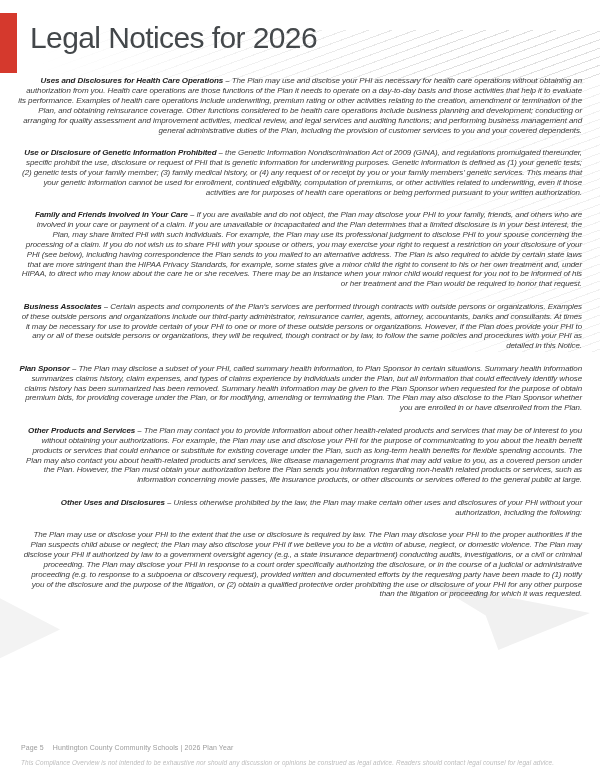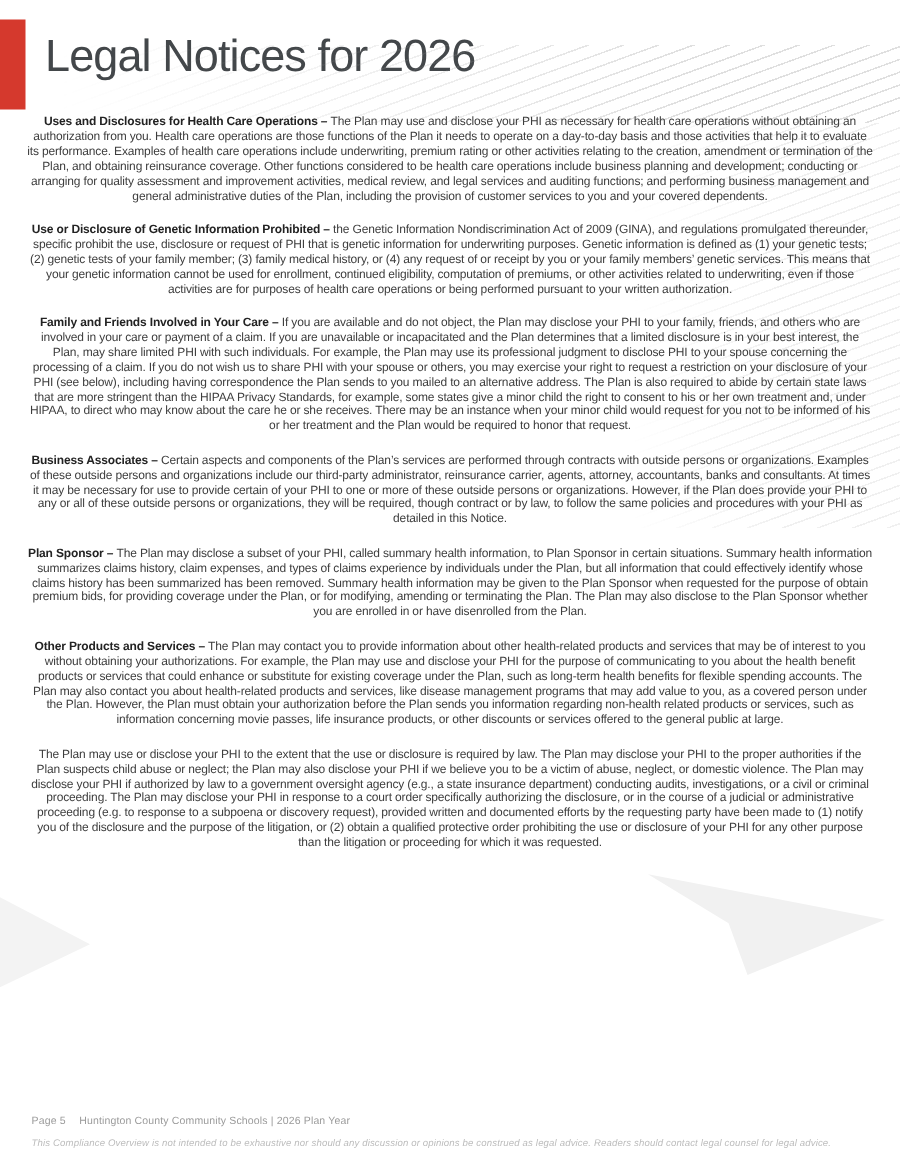--- a/index.html
+++ b/index.html
@@ -67,21 +67,22 @@
     clip-path: polygon(0 0, 100% 52%, 0 100%);
   }
   
   .content {
     position: relative;
     z-index: 2;
     padding: 1px 18px 0 18px;
     font-size: 8px;
     line-height: 9.9px;
     letter-spacing: -0.1px;
-    text-align: center;
+    text-align: right;
+    font-style: italic;
   }
   .content p { margin: 0 0 12.5px 0; }
   .content strong { color: #232323; font-weight: 700; }
   
   .footer {
     position: absolute;
     left: 0; right: 0; bottom: 0;
     padding: 0 20px 10px 21px;
     z-index: 2;
   }
@@ -115,20 +116,21 @@
     <h1 class="page-title">Legal Notices for 2026</h1>
   </header>
 
   <main class="content">
     <p><strong>Uses and Disclosures for Health Care Operations – </strong><span>The Plan may use and disclose your PHI as necessary for health care operations without obtaining an authorization from you.  Health care operations are those functions of the Plan it needs to operate on a day-to-day basis and those activities that help it to evaluate its performance.  Examples of health care operations include underwriting, premium rating or other activities relating to the creation, amendment or termination of the Plan, and obtaining reinsurance coverage.  Other functions considered to be health care operations include business planning and development; conducting or arranging for quality assessment and improvement activities, medical review, and legal services and auditing functions; and performing business management and general administrative duties of the Plan, including the provision of customer services to you and your covered dependents.</span></p>
     <p><strong>Use or Disclosure of Genetic Information Prohibited – </strong><span>the Genetic Information Nondiscrimination Act of 2009 (GINA), and regulations promulgated thereunder, specific prohibit the use, disclosure or request of PHI that is genetic information for underwriting purposes. Genetic information is defined as (1) your genetic tests; (2) genetic tests of your family member; (3) family medical history, or (4) any request of or receipt by you or your family members’ genetic services. This means that your genetic information cannot be used for enrollment, continued eligibility, computation of premiums, or other activities related to underwriting, even if those activities are for purposes of health care operations or being performed pursuant to your written authorization.</span></p>
     <p><strong>Family and Friends Involved in Your Care – </strong><span>If you are available and do not object, the Plan may disclose your PHI to your family, friends, and others who are involved in your care or payment of a claim.  If you are unavailable or incapacitated and the Plan determines that a limited disclosure is in your best interest, the Plan, may share limited PHI with such individuals.  For example, the Plan may use its professional judgment to disclose PHI to your spouse concerning the processing of a claim.  If you do not wish us to share PHI with your spouse or others, you may exercise your right to request a restriction on your disclosure of your PHI (see below), including having correspondence the Plan sends to you mailed to an alternative address.  The Plan is also required to abide by certain state laws that are more stringent than the HIPAA Privacy Standards, for example, some states give a minor child the right to consent to his or her own treatment and, under HIPAA, to direct who may know about the care he or she receives.  There may be an instance when your minor child would request for you not to be informed of his or her treatment and the Plan would be required to honor that request.</span></p>
     <p><strong>Business Associates – </strong><span>Certain aspects and components of the Plan’s services are performed through contracts with outside persons or organizations.  Examples of these outside persons and organizations include our third-party administrator, reinsurance carrier, agents, attorney, accountants, banks and consultants.  At times it may be necessary for use to provide certain of your PHI to one or more of these outside persons or organizations.  However, if the Plan does provide your PHI to any or all of these outside persons or organizations, they will be required, though contract or by law, to follow the same policies and procedures with your PHI as detailed in this Notice.</span></p>
     <p><strong>Plan Sponsor – </strong><span>The Plan may disclose a subset of your PHI, called summary health information, to Plan Sponsor in certain situations.  Summary health information summarizes claims history, claim expenses, and types of claims experience by individuals under the Plan, but all information that could effectively identify whose claims history has been summarized has been removed.  Summary health information may be given to the Plan Sponsor when requested for the purpose of obtain premium bids, for providing coverage under the Plan, or for modifying, amending or terminating the Plan.  The Plan may also disclose to the Plan  Sponsor whether you are enrolled in or have disenrolled from the Plan.</span></p>
     <p><strong>Other Products and Services – </strong><span>The Plan may contact you to provide information about other health-related products and services that may be of interest to you without obtaining your authorizations.  For example, the Plan may use and disclose your PHI for the purpose of communicating to you about the health benefit products or services that could enhance or substitute for existing coverage under the Plan, such as long-term health benefits for flexible spending accounts.  The Plan may also contact you about health-related products and services, like disease management programs that may add value to you, as a covered person under the Plan.  However, the Plan must obtain your authorization before the Plan sends you information regarding non-health related products or services, such as information concerning movie passes, life insurance products, or other discounts or services offered to the general public at large.</span></p>
+    <p><strong>Other Uses and Disclosures – </strong><span>Unless otherwise prohibited by the law, the Plan may make certain other uses and disclosures of your PHI without your authorization, including the following:</span></p>
     <p><span>The Plan may use or disclose your PHI to the extent that the use or disclosure is required by law. The Plan may disclose your PHI to the proper authorities if the Plan suspects child abuse or neglect; the Plan may also disclose your PHI if we believe you to be a victim of abuse, neglect, or domestic violence. The Plan may disclose your PHI if authorized by law to a government oversight agency (e.g., a state insurance department) conducting audits, investigations, or a civil or criminal proceeding. The Plan may disclose your PHI in response to a court order specifically authorizing the disclosure, or in the course of a judicial or administrative proceeding (e.g. to response to a subpoena or discovery request), provided written and documented efforts by the requesting party have been made to (1) notify you of the disclosure and the purpose of the litigation, or (2) obtain a qualified protective order prohibiting the use or disclosure of your PHI for any other purpose than the litigation or proceeding for which it was requested.</span></p>
   </main>
 
   <footer class="footer">
     <div class="footer-line">
       <span class="page-label">Page 5</span><span>Huntington County Community Schools | 2026 Plan Year</span>
     </div>
     <div class="footer-disclaimer">This Compliance Overview is not intended to be exhaustive nor should any discussion or opinions be construed as legal advice. Readers should contact legal counsel for legal advice.</div>
   </footer>
 

